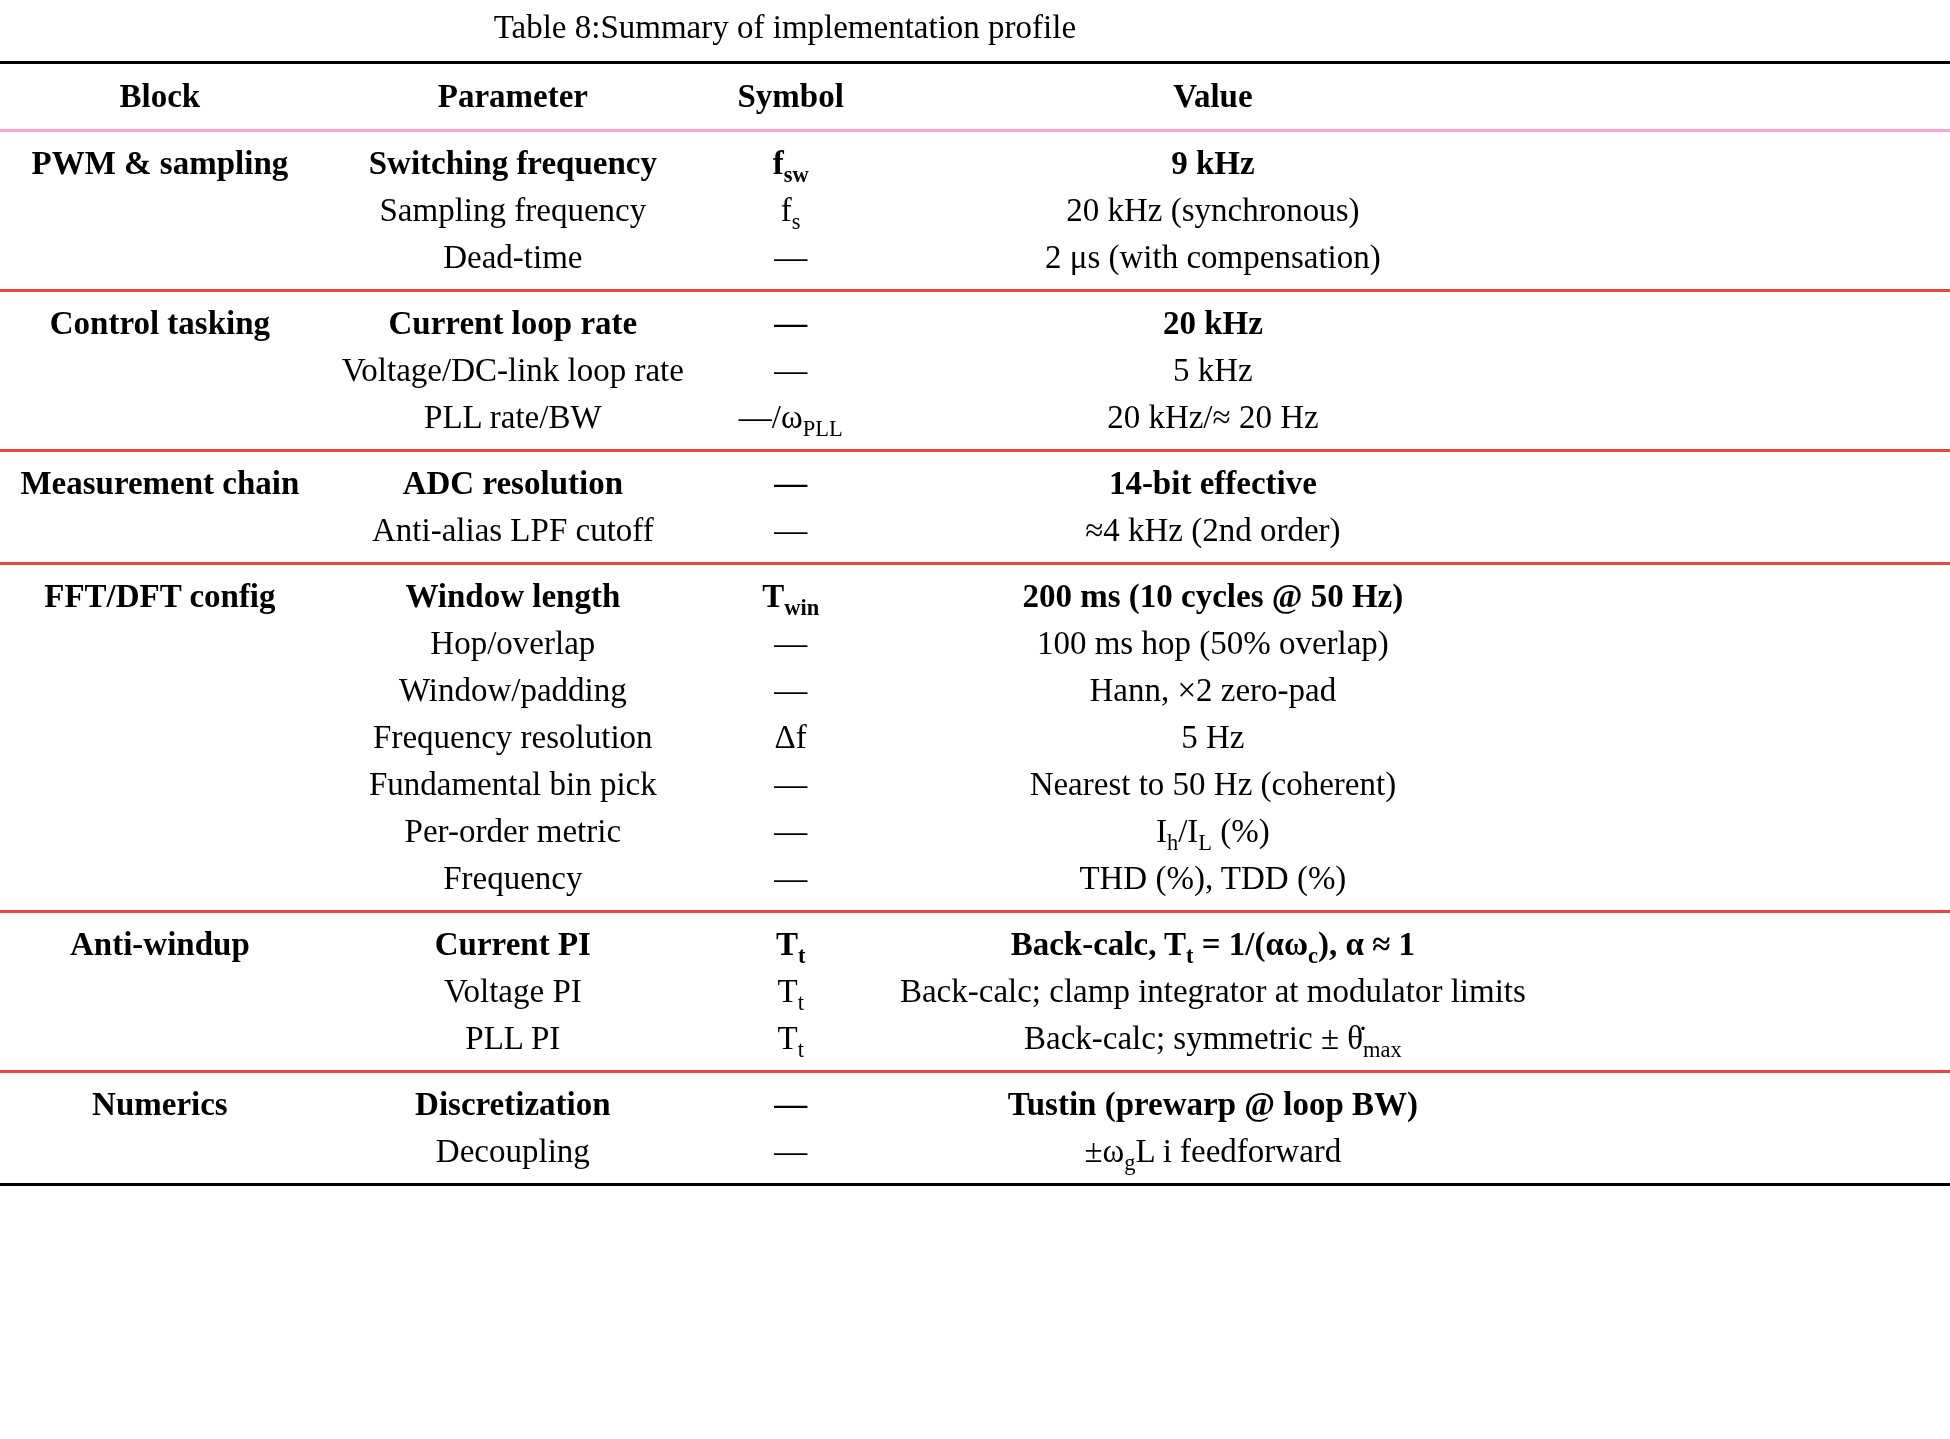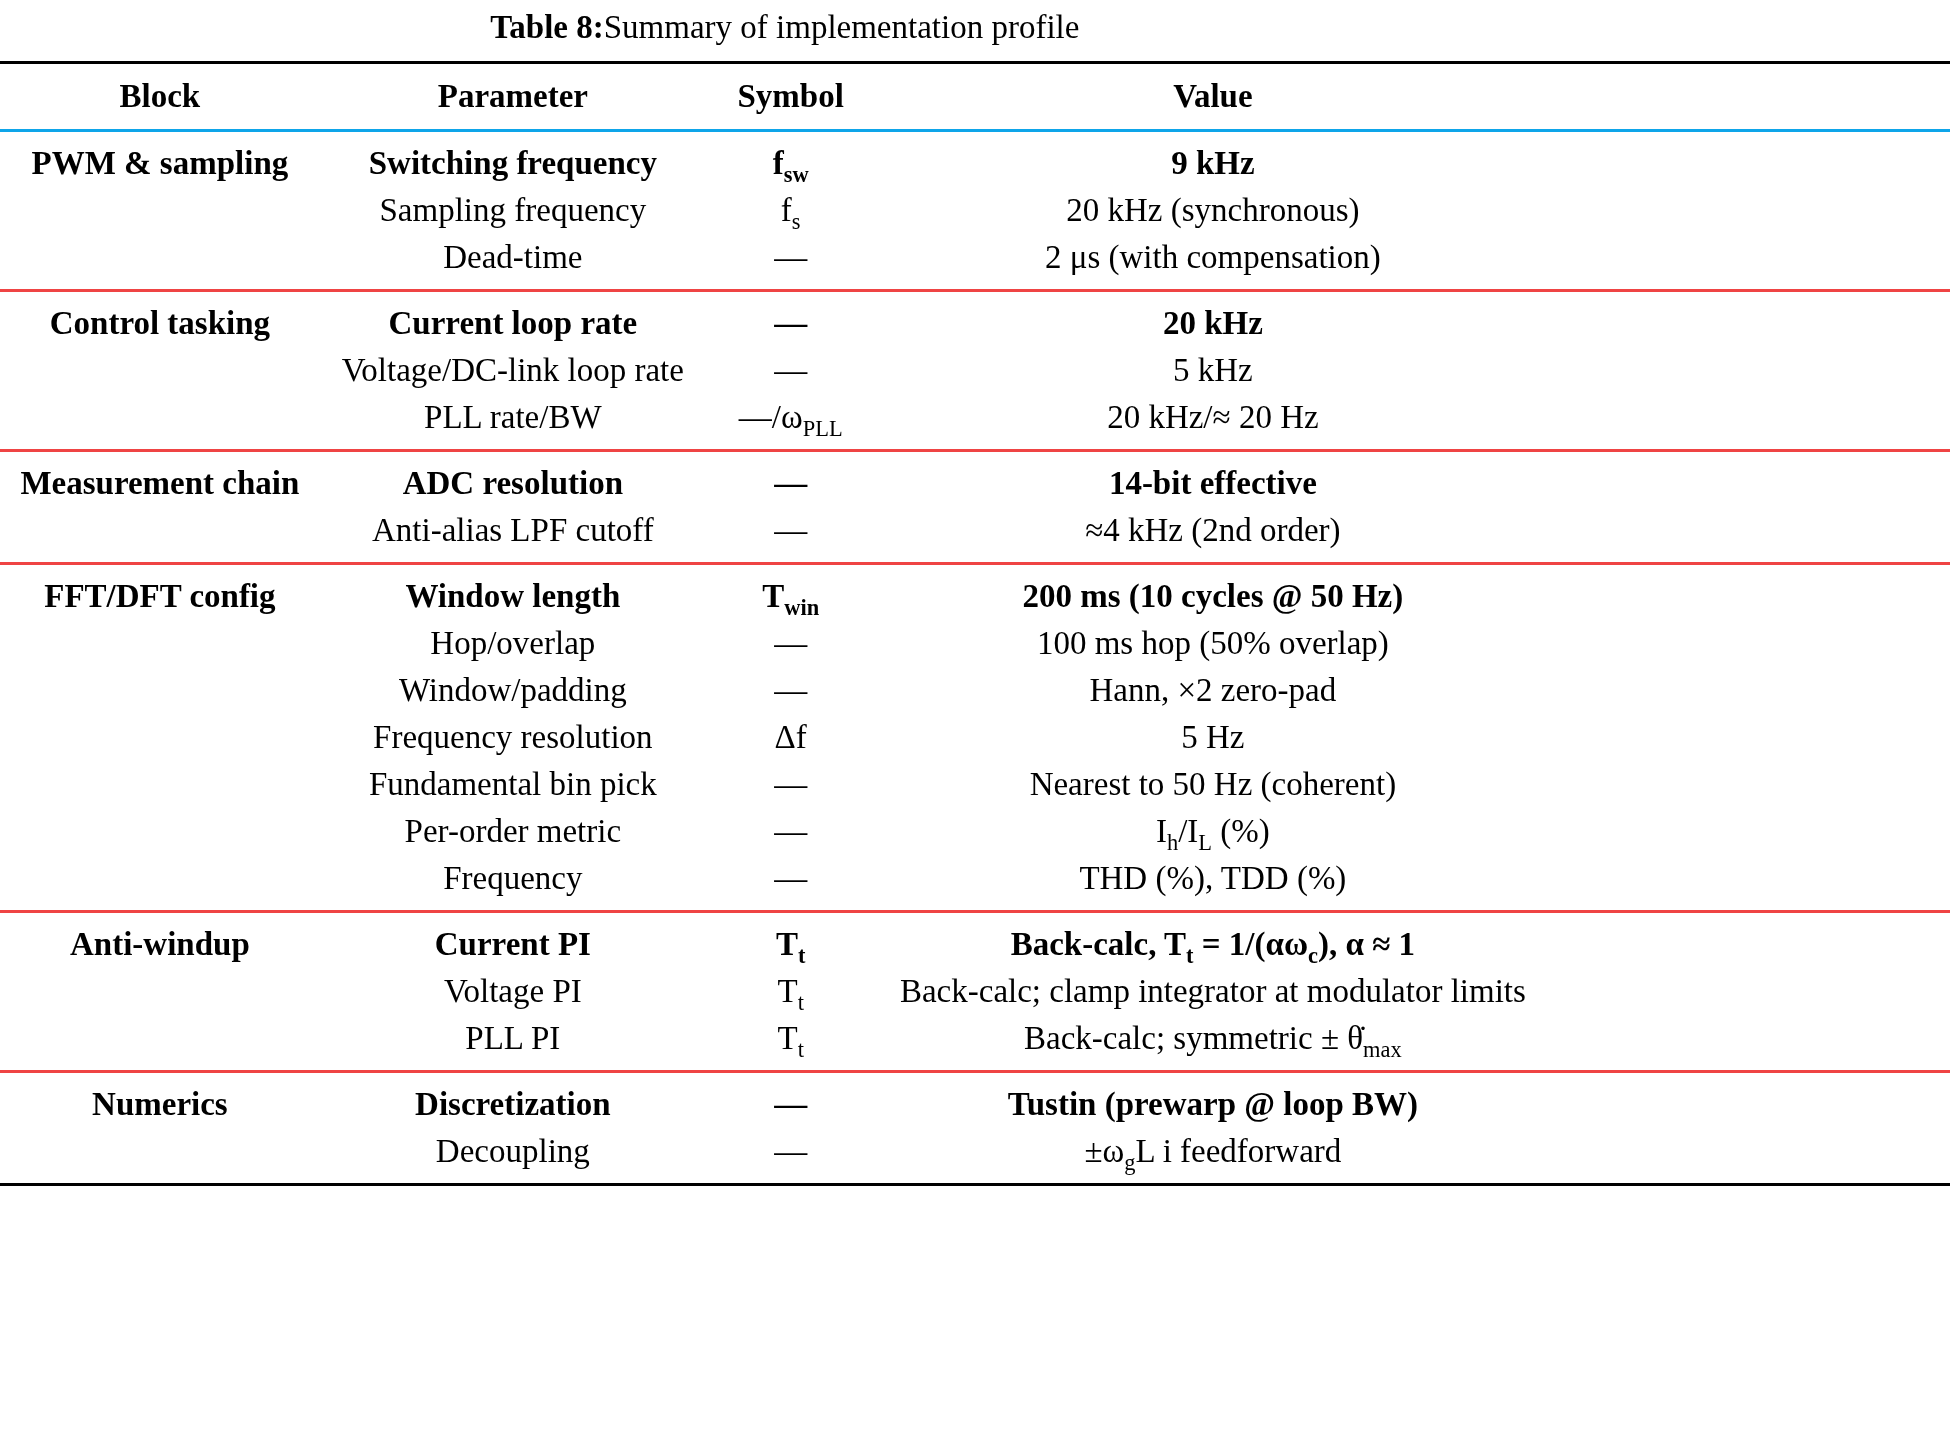--- a/index.html
+++ b/index.html
@@ -11,29 +11,29 @@
     font-family: "Liberation Serif", "DejaVu Serif", serif;
   }
   .page { padding-top: 6px; }
   .caption {
     width: 80.5%;
     text-align: center;
     font-size: 33px;
     line-height: 42px;
     margin-bottom: 13px;
   }
-  .caption-label { font-weight: 700; }
+  .caption-label { font-weight: 400; }
   table.profile {
     width: 100%;
     border-collapse: collapse;
     font-size: 33px;
     border-top: 3px solid #000;
     border-bottom: 3px solid #000;
   }
-  thead { border-bottom: 3px solid #0ea5e9; }
+  thead { border-bottom: 3px solid #f9a8d4; }
   tbody + tbody { border-top: 3px solid #ef4444; }
   th, td {
     text-align: center;
     padding: 0;
     line-height: 47px;
     white-space: nowrap;
     vertical-align: top;
     font-weight: normal;
   }
   th { font-weight: 700; padding: 9px 0; }

